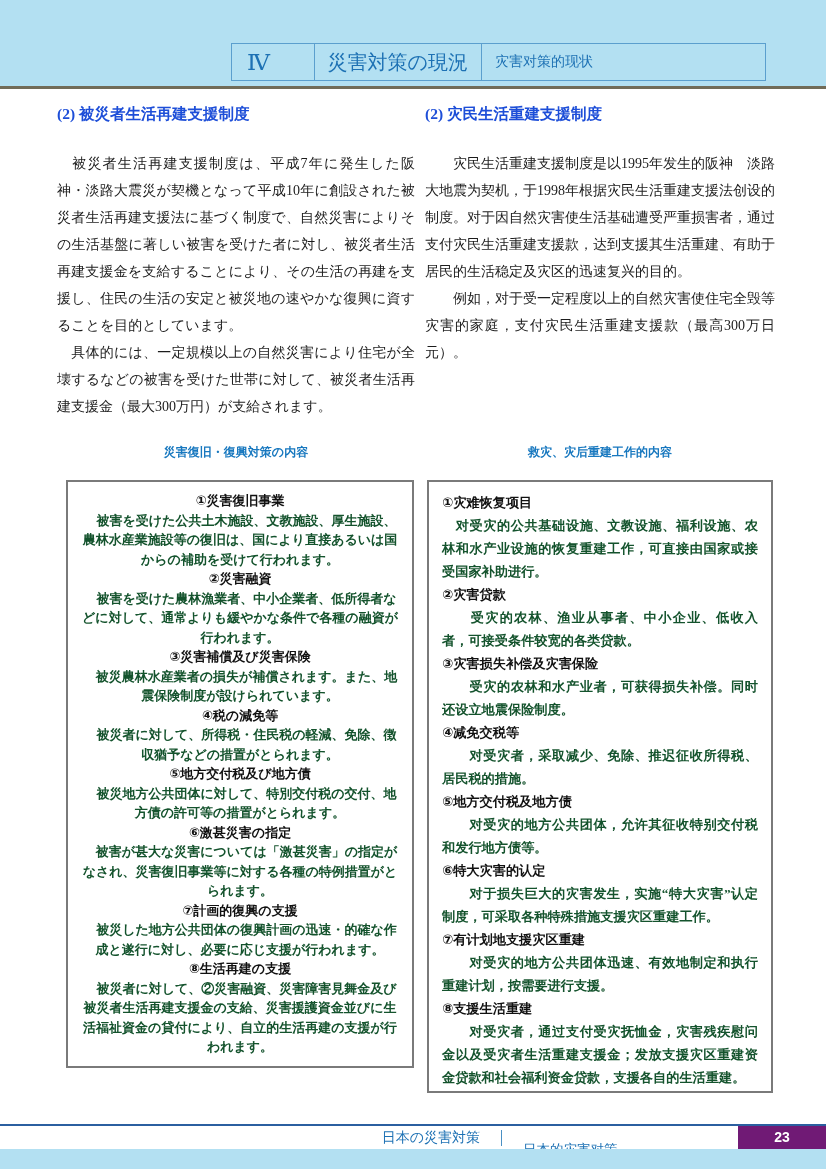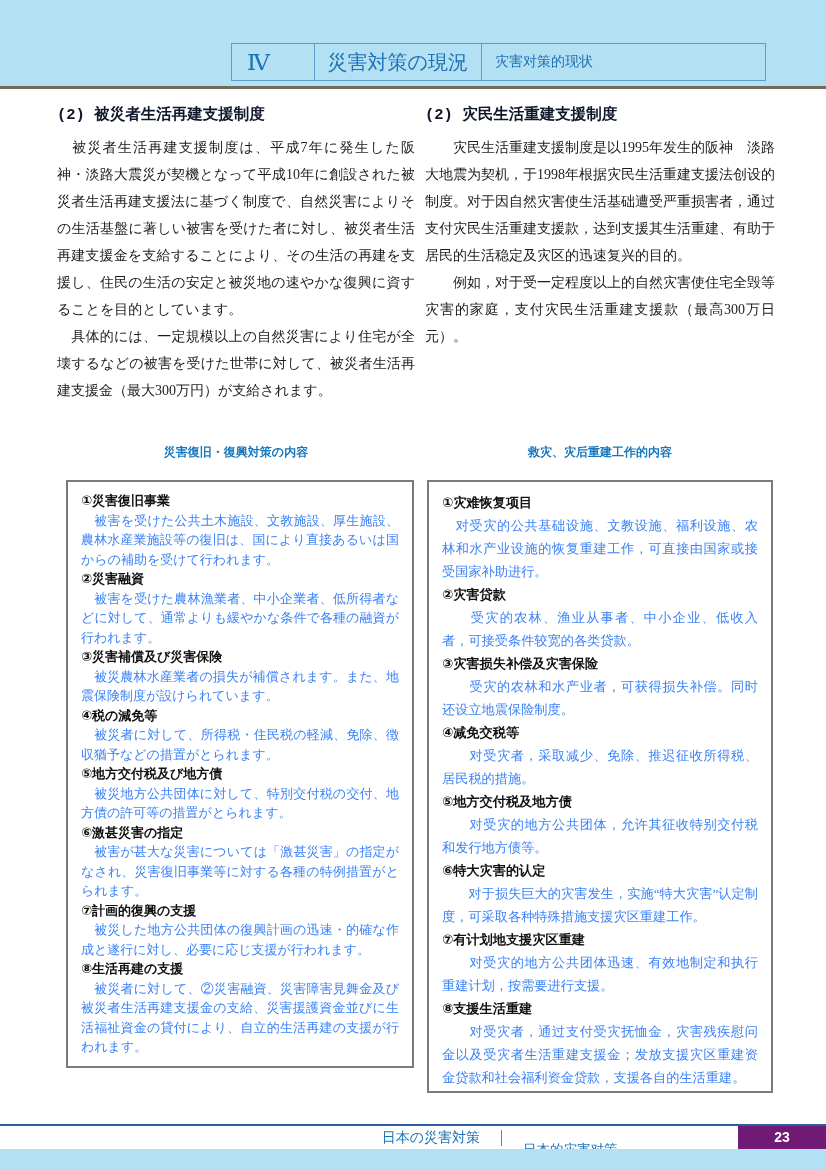--- a/index.html
+++ b/index.html
@@ -28,22 +28,22 @@
     width:270px; padding-left:13px;
     font-family:Liberation Serif, serif; font-size:14px; font-weight:500;
   }
   .top-rule { position:absolute; top:86px; left:0; width:826px; height:3px; background:#716c59; }
 
   
   .col { position:absolute; top:104px; }
   .col-left  { left:57px;  width:358px; }
   .col-right { left:425px; width:350px; }
   .sec-heading {
-    font-family:Liberation Mono, monospace;
-    font-size:15.5px; font-weight:bold; color:#0f172a; margin:0 0 9px 0;
+    font-family:Liberation Serif, serif;
+    font-size:15.5px; font-weight:bold; color:#1d4ed8; margin:0 0 25px 0;
   }
   .para {
     margin:0; font-size:14px; line-height:27px;
     text-align:justify; color:#1c1c1c;
   }
 
   
   .box-title {
     position:absolute; text-align:center;
     font-family:"Liberation Sans","DejaVu Sans",sans-serif;
@@ -57,22 +57,22 @@
     position:absolute; box-sizing:border-box;
     border:2px solid #7a7a7a; background:#ffffff;
     padding:9px 13px; overflow:hidden;
   }
   .cbox-left  { top:480px; left:66px;  width:348px; height:588px; }
   .cbox-right { top:480px; left:427px; width:346px; height:613px; }
   .item-h {
     font-family:"Liberation Sans","DejaVu Sans",sans-serif;
     font-weight:bold; color:#111; margin:0;
   }
-  .item-b { margin:0; text-align:justify; color:#3b82f6; }
-  .cbox-left  .item-h, .cbox-left  .item-b { font-size:13px;   line-height:19.5px; }
+  .item-b { margin:0; text-align:justify; color:#14532d;font-weight:bold; }
+  .cbox-left  .item-h, .cbox-left  .item-b { font-size:13px;   line-height:19.5px;text-align:center; }
   .cbox-right .item-h, .cbox-right .item-b { font-size:13.2px; line-height:23px; }
 
   
   .footer-line { position:absolute; top:1124px; left:0; width:826px; height:2px; background:#2b5fa0; }
   .footer-strip {
     position:absolute; top:1126px; left:0; width:826px; height:23px;
     display:flex; justify-content:flex-end; align-items:center; background:#ffffff;
     font-family:"Liberation Sans","DejaVu Sans",sans-serif;
     gap:7px;
   }

